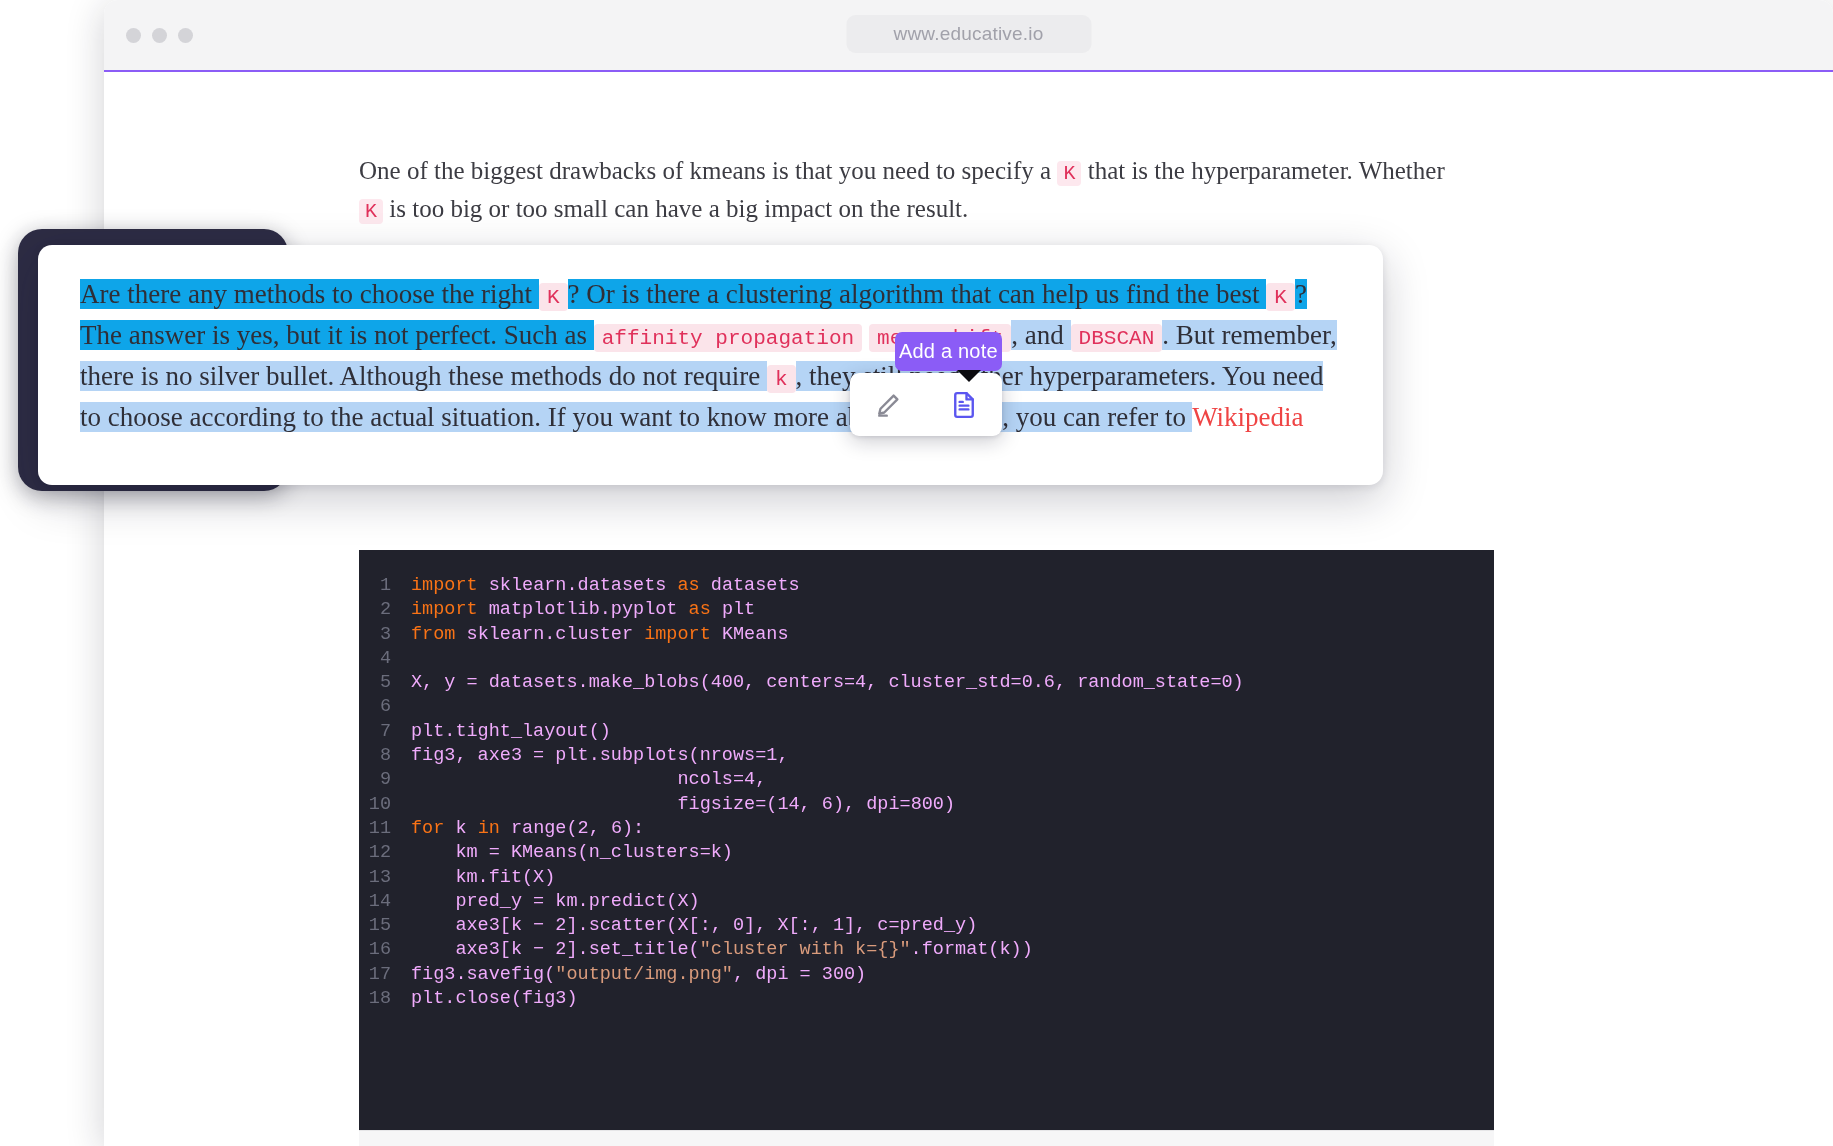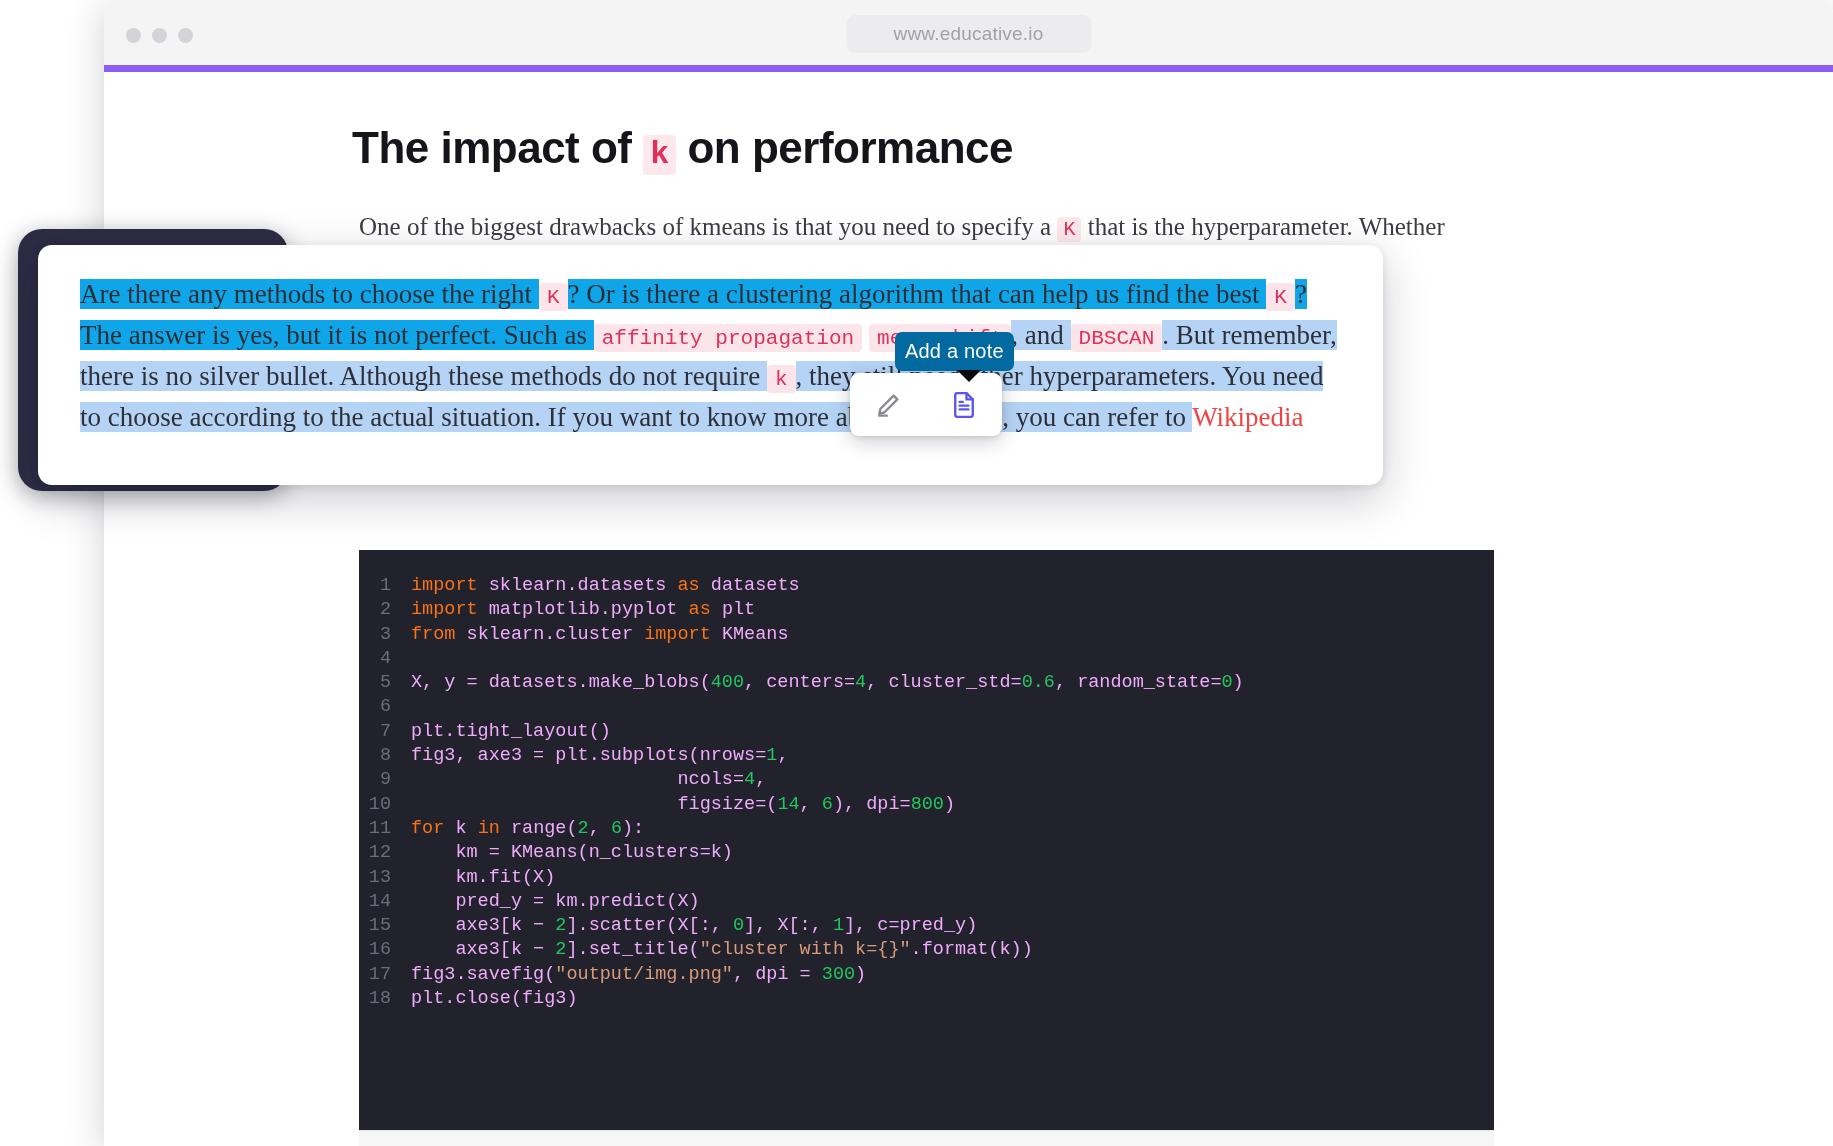--- a/index.html
+++ b/index.html
@@ -25,21 +25,21 @@
     background: #ffffff;
     border-top-left-radius: 14px;
     border-top-right-radius: 14px;
     box-shadow: 0 6px 38px rgba(25,25,40,.20);
     overflow: hidden;
   }
   .chrome-bar {
     position: relative;
     height: 72px;
     background: #f4f4f5;
-    border-bottom: 7px solid #8b5cf6;
+    border-bottom: 2px solid #8b5cf6;
   }
   .dots { position: absolute; left: 22px; top: 28px; display: flex; gap: 11px; }
   .dot { width: 15px; height: 15px; border-radius: 50%; background: #d4d4d8; }
   .urlpill {
     position: absolute; left: 50%; top: 15px; transform: translateX(-50%);
     min-width: 245px; height: 38px;
     background: #ececee; border-radius: 9px;
     display: flex; align-items: center; justify-content: center;
     color: #a1a1aa; font-size: 19px; letter-spacing: .2px;
   }
@@ -82,21 +82,21 @@
     line-height: 24.3px;
     white-space: pre;
   }
   .code .row { display: flex; }
   .code .ln {
     width: 52px; text-align: right; color: #6b6d7c;
     padding-right: 20px; flex: none; user-select: none;
   }
   .code .src { color: #d8d8e0; }
   .kw  { color: #f97316; }   
-  .num { color: #22c55e; text-align: right; }   
+  .num { color: #f0abfc; text-align: right; }   
   .str { color: #d99b7c; }   
   .fn  { color: #f0abfc; }   
   .op  { color: #f0abfc; }
 
   .editor-toolbar {
     height: 88px; background: #f6f6f7;
     border-top: 1px solid #e6e6e8;
     display: flex; align-items: center;
     padding: 0 24px 0 18px;
   }
@@ -137,23 +137,23 @@
     width: 152px; height: 63px;
     background: #ffffff;
     border-radius: 9px;
     box-shadow: 0 5px 20px rgba(20,20,40,.22), 0 1px 4px rgba(20,20,40,.12);
     display: flex; align-items: center; justify-content: space-around;
   }
   .popup-btn { width: 44px; height: 44px; display:flex; align-items:center; justify-content:center; cursor:pointer; }
 
   .tooltip {
     position: absolute; left: 895px; top: 332px;
-    background: #0369a1; color: #ffffff;
+    background: #8b5cf6; color: #ffffff;
     border-radius: 7px;
-    padding: 8px 10px;
+    padding: 8px 4px;
     font-size: 20px; letter-spacing: .2px;
     white-space: nowrap;
   }
   .tooltip::after {
     content: ""; position: absolute;
     left: 62px; bottom: -11px;
     border-left: 12px solid transparent;
     border-right: 12px solid transparent;
     border-top: 12px solid #0b0b0f;
   }
@@ -170,21 +170,20 @@
         <span class="dot"></span>
         <span class="dot"></span>
         <span class="dot"></span>
       </div>
       <div class="urlpill">
         <span>www.educative.io</span>
       </div>
     </div>
 
     <div class="article">
-      <h1 class="page-title"><span>The impact of </span><code class="k">k</code><span> on performance</span></h1>
 
       <p class="intro"><span>One of the biggest drawbacks of kmeans is that you need to specify a </span><code class="k">K</code><span> that is the hyperparameter. Whether </span><code class="k">K</code><span> is too big or too small can have a big impact on the result.</span></p>
 
       <div class="editor-wrap">
         <div class="editor">
           <div class="code" id="code-body"><div class="row"><span class="ln">1</span><span class="src"><span class="kw">import</span><span class="op"> sklearn.datasets </span><span class="kw">as</span><span class="op"> datasets</span></span></div><div class="row"><span class="ln">2</span><span class="src"><span class="kw">import</span><span class="op"> matplotlib.pyplot </span><span class="kw">as</span><span class="op"> plt</span></span></div><div class="row"><span class="ln">3</span><span class="src"><span class="kw">from</span><span class="op"> sklearn.cluster </span><span class="kw">import</span><span class="op"> KMeans</span></span></div><div class="row"><span class="ln">4</span><span class="src"><span class="op"></span></span></div><div class="row"><span class="ln">5</span><span class="src"><span class="op">X, y = datasets.make_blobs(</span><span class="num">400</span><span class="op">, centers=</span><span class="num">4</span><span class="op">, cluster_std=</span><span class="num">0.6</span><span class="op">, random_state=</span><span class="num">0</span><span class="op">)</span></span></div><div class="row"><span class="ln">6</span><span class="src"><span class="op"></span></span></div><div class="row"><span class="ln">7</span><span class="src"><span class="op">plt.tight_layout()</span></span></div><div class="row"><span class="ln">8</span><span class="src"><span class="op">fig3, axe3 = plt.subplots(nrows=</span><span class="num">1</span><span class="op">,</span></span></div><div class="row"><span class="ln">9</span><span class="src"><span class="op">                        ncols=</span><span class="num">4</span><span class="op">,</span></span></div><div class="row"><span class="ln">10</span><span class="src"><span class="op">                        figsize=(</span><span class="num">14</span><span class="op">, </span><span class="num">6</span><span class="op">), dpi=</span><span class="num">800</span><span class="op">)</span></span></div><div class="row"><span class="ln">11</span><span class="src"><span class="kw">for</span><span class="op"> k </span><span class="kw">in</span><span class="op"> </span><span class="fn">range</span><span class="op">(</span><span class="num">2</span><span class="op">, </span><span class="num">6</span><span class="op">):</span></span></div><div class="row"><span class="ln">12</span><span class="src"><span class="op">    km = KMeans(n_clusters=k)</span></span></div><div class="row"><span class="ln">13</span><span class="src"><span class="op">    km.fit(X)</span></span></div><div class="row"><span class="ln">14</span><span class="src"><span class="op">    pred_y = km.predict(X)</span></span></div><div class="row"><span class="ln">15</span><span class="src"><span class="op">    axe3[k − </span><span class="num">2</span><span class="op">].scatter(X[:, </span><span class="num">0</span><span class="op">], X[:, </span><span class="num">1</span><span class="op">], c=pred_y)</span></span></div><div class="row"><span class="ln">16</span><span class="src"><span class="op">    axe3[k − </span><span class="num">2</span><span class="op">].set_title(</span><span class="str">"cluster with k={}"</span><span class="op">.</span><span class="fn">format</span><span class="op">(k))</span></span></div><div class="row"><span class="ln">17</span><span class="src"><span class="op">fig3.savefig(</span><span class="str">"output/img.png"</span><span class="op">, dpi = </span><span class="num">300</span><span class="op">)</span></span></div><div class="row"><span class="ln">18</span><span class="src"><span class="op">plt.close(fig3)</span></span></div></div>
         </div>
         <div class="editor-toolbar">
 
           <div class="toolbar-spacer"></div>

